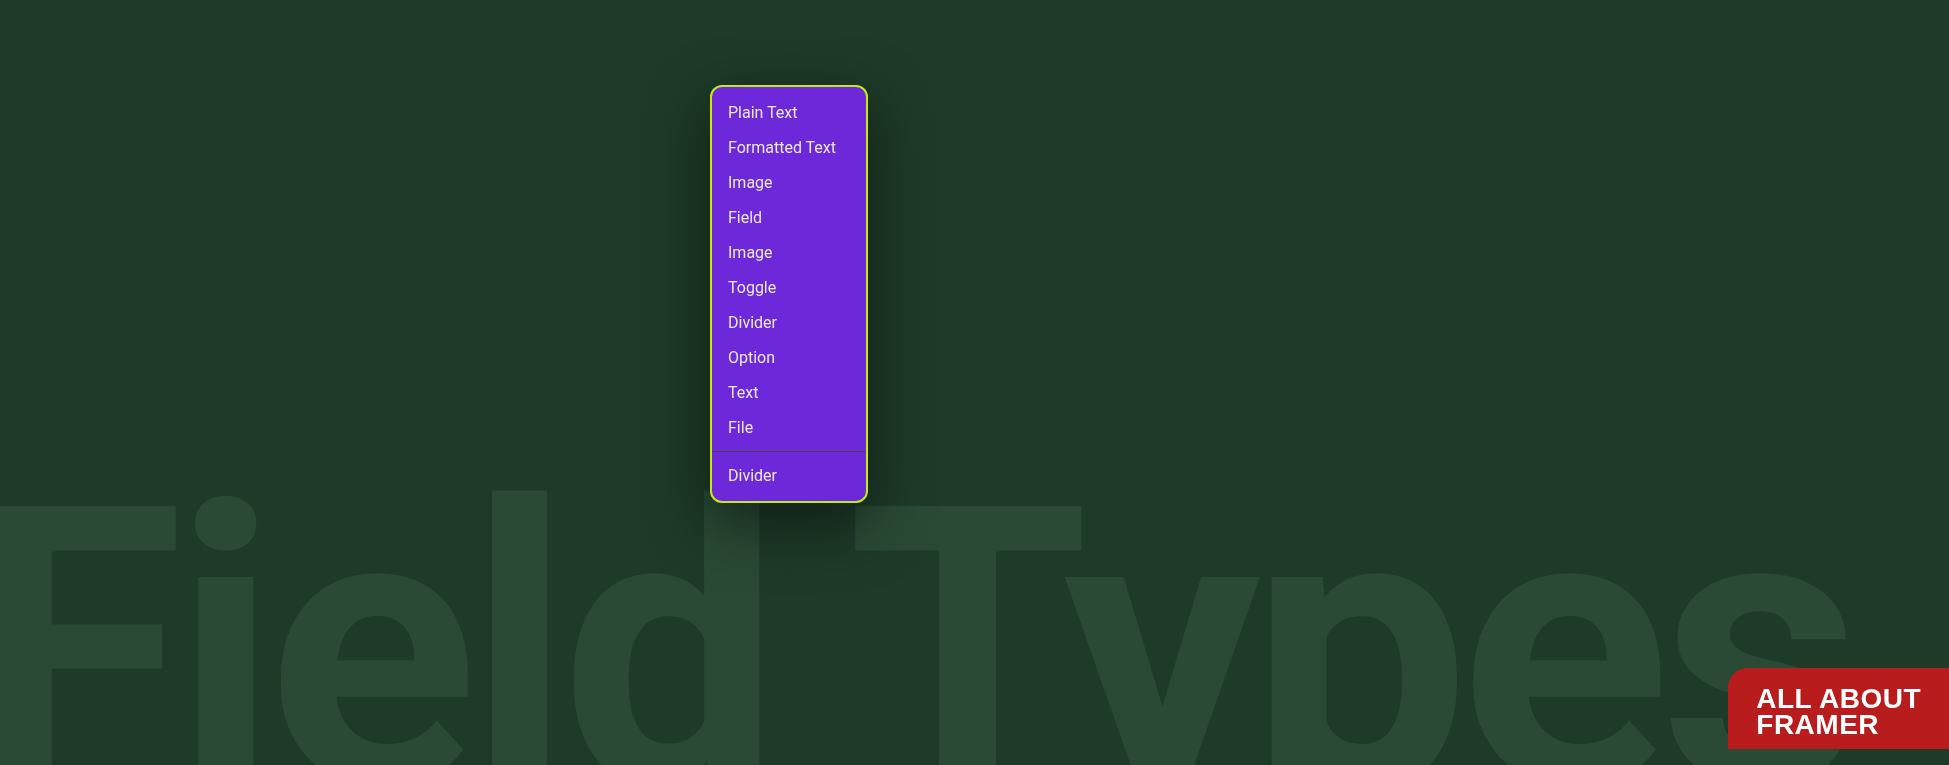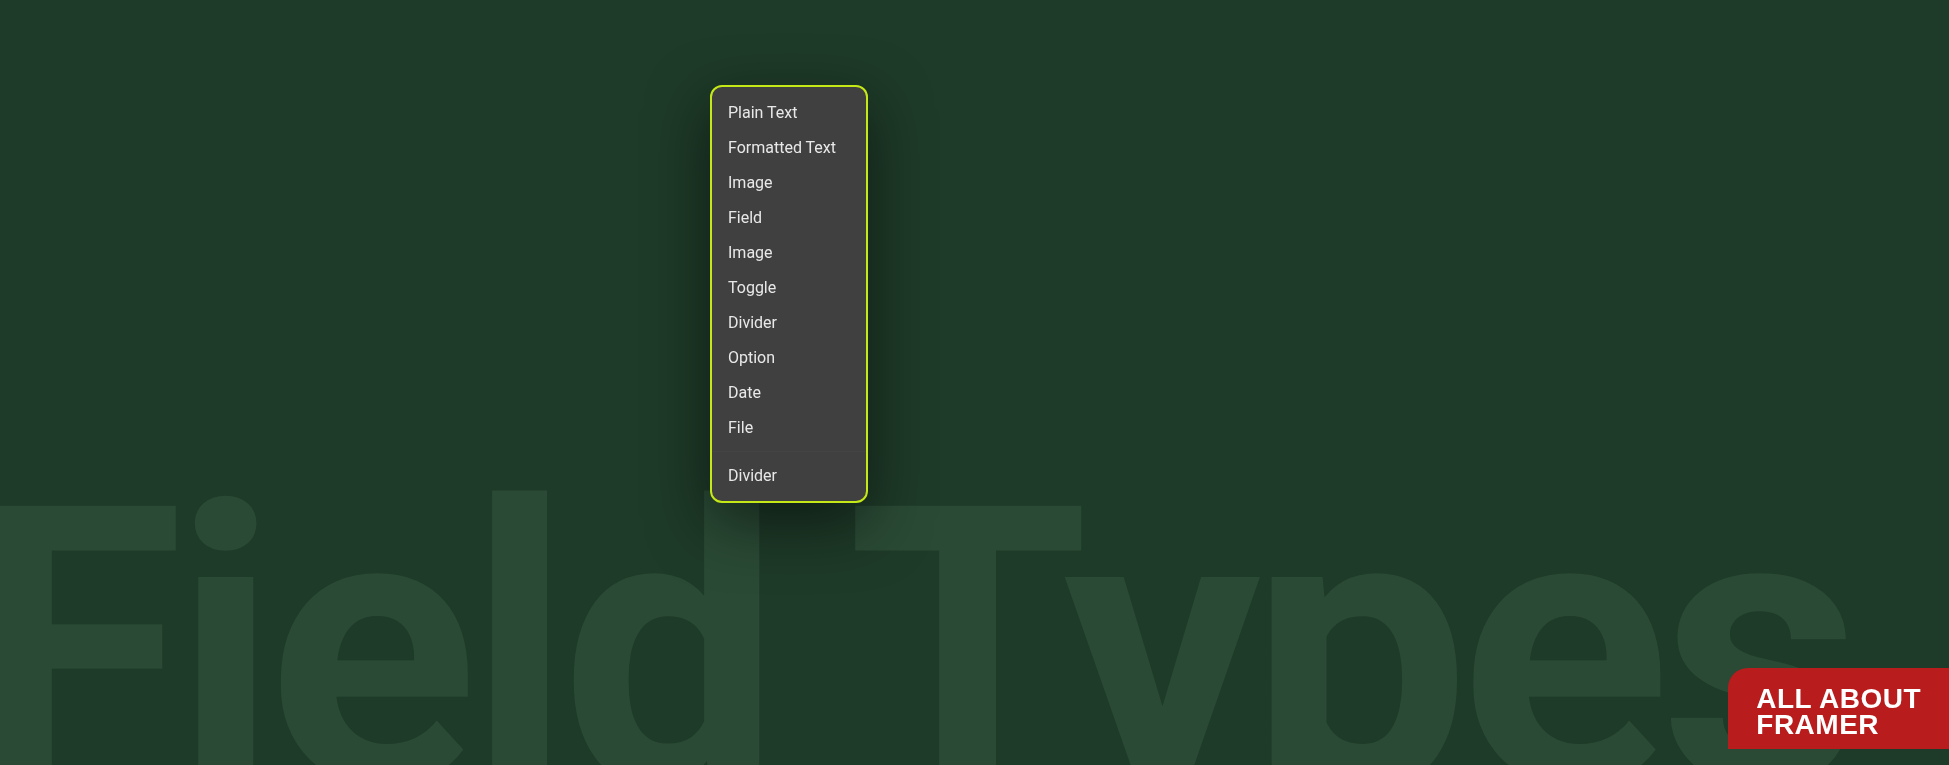--- a/index.html
+++ b/index.html
@@ -28,21 +28,21 @@
       white-space: nowrap;
       user-select: none;
       line-height: 1;
     }
     
     .dropdown-menu {
       position: absolute;
       left: 710px;
       top: 85px;
       width: 158px;
-      background: #404040;
+      background: #6d28d9;
       border: 2px solid #c5e817;
       border-radius: 12px;
       padding: 8px 0;
       box-shadow: 0 20px 60px rgba(0, 0, 0, 0.5);
     }
     
     .menu-item {
       padding: 8px 16px;
       color: #e8e8e8;
       font-size: 16px;
@@ -82,21 +82,21 @@
 
 <div class="dropdown-menu">
   <div class="menu-item">Plain Text</div>
   <div class="menu-item">Formatted Text</div>
   <div class="menu-item">Image</div>
   <div class="menu-item">Field</div>
   <div class="menu-item">Image</div>
   <div class="menu-item">Toggle</div>
   <div class="menu-item">Divider</div>
   <div class="menu-item">Option</div>
-  <div class="menu-item">Date</div>
+  <div class="menu-item">Text</div>
   <div class="menu-item">File</div>
   <div class="menu-divider"></div>
   <div class="menu-item">Divider</div>
 </div>
 
 <div class="brand-badge">
   <div class="brand-text">
     <div>ALL ABOUT</div>
     <div>FRAMER</div>
   </div>

